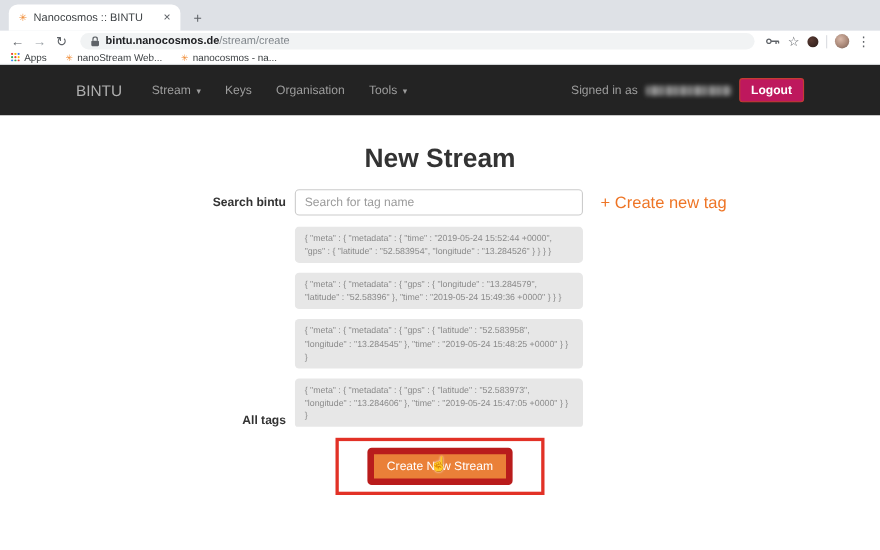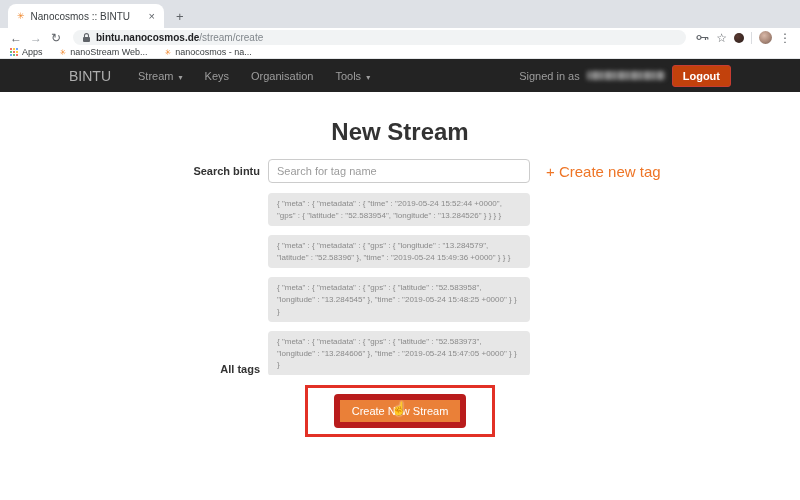--- a/index.html
+++ b/index.html
@@ -26,31 +26,31 @@
   .right-icons { display:flex; align-items:center; gap:7px; }
   .vsep { width:1px; height:12px; background:#dadce0; }
   .ext-circle { width:10px; height:10px; border-radius:50%; background:radial-gradient(circle at 35% 35%, #5a3a32, #2a1d1a); }
   .avatar { width:13px; height:13px; border-radius:50%; background:radial-gradient(circle at 40% 35%, #d8b8a8, #a98878 55%, #705a52); filter:blur(.7px); }
 
   .bookmarks { height:12px; background:#fff; border-bottom:1px solid #e6e8ea; display:flex; align-items:flex-start; padding:0 10px; gap:7px; flex:none; }
   .bm { display:flex; align-items:center; gap:4px; font-size:9px; color:#3c4043; margin-right:10px; white-space:nowrap; }
   .bm-favicon { color:#f0882e; font-size:8px; }
 
   
-  .navbar { height:33px; background:#232323; flex:none; display:flex; align-items:center; }
+  .navbar { height:46px; background:#232323; flex:none; display:flex; align-items:center; }
   .navbar-inner { width:662px; margin:0 auto; display:flex; align-items:center; }
   .brand { color:#aeaeae; font-size:14px; margin-right:16px; }
   .nav-item { color:#9d9d9d; font-size:11px; padding:0 11px; white-space:nowrap; }
   .caret { font-size:8px; color:#9d9d9d; margin-left:2px; }
   .signed-in { margin-left:auto; display:flex; align-items:center; gap:7px; }
   .signed-in-label { color:#9d9d9d; font-size:11px; }
   .blur-email { width:78px; height:9px; border-radius:2px;
     background:repeating-linear-gradient(90deg,#8a8a8a 0 3px,#5c5c5c 3px 6px,#9b9b9b 6px 10px,#6f6f6f 10px 13px);
     filter:blur(2px); }
-  .logout-btn { background:#c2410c; border:1px solid #c63c32; color:#fff; font-size:11px; font-weight:bold; padding:4px 10px; border-radius:3px; }
+  .logout-btn { background:#be185d; border:1px solid #c63c32; color:#fff; font-size:11px; font-weight:bold; padding:4px 10px; border-radius:3px; }
 
   
   .main { height:367px; background:#fff; flex:none; overflow:hidden; }
   .page-title { text-align:center; font-size:24px; font-weight:bold; color:#333; padding-top:26px; }
   .form { width:624px; margin:13px auto 0; }
   .form-row { display:flex; align-items:center; margin-bottom:10px; }
   .form-row.top { align-items:flex-end; }
   .form-label { width:180px; flex:none; text-align:right; padding-right:8px; font-size:11px; font-weight:bold; color:#333; }
   .form-row.top .form-label { padding-top:6px; }
   .checkbox-group { display:flex; align-items:center; gap:18px; }

